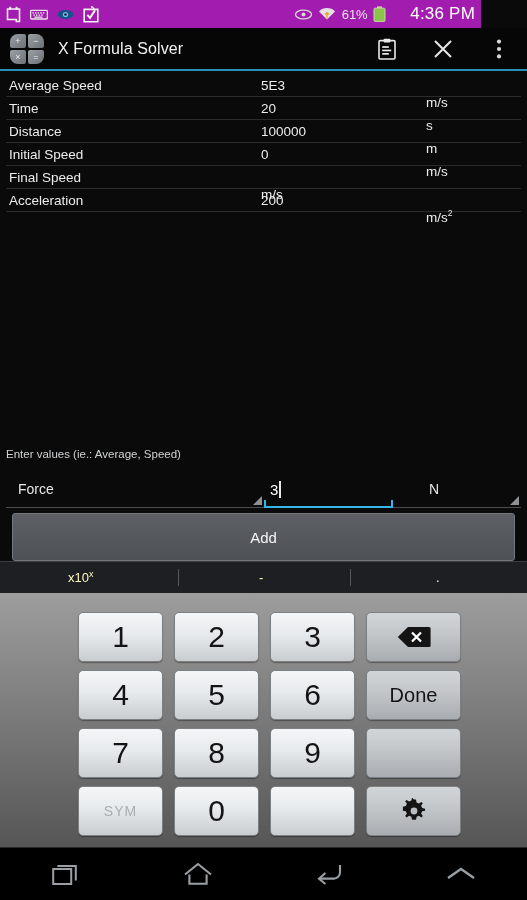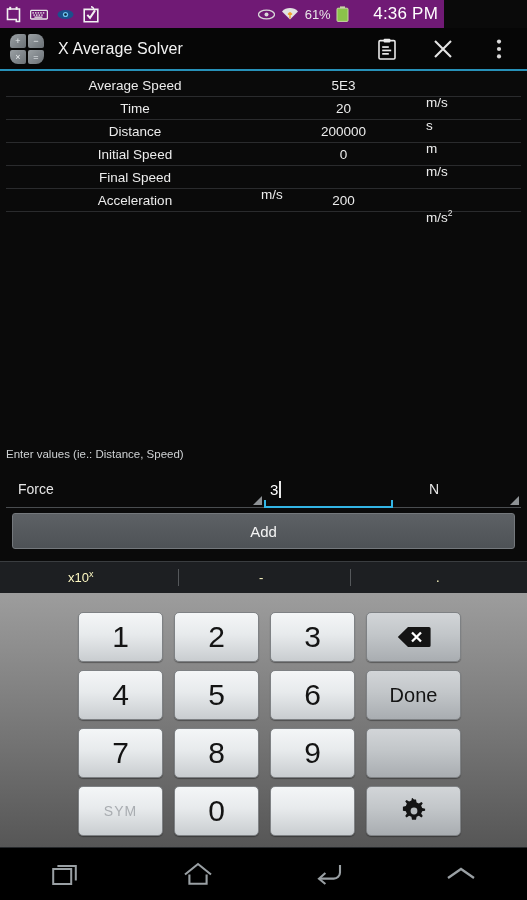--- a/index.html
+++ b/index.html
@@ -2,22 +2,22 @@
 <html><head>
 <meta charset="utf-8">
 <style>
   * { margin:0; padding:0; box-sizing:border-box; }
   html,body { width:527px; height:900px; background:#000; overflow:hidden;
     font-family:"Liberation Sans", sans-serif; -webkit-font-smoothing:antialiased; }
 
   #screen { position:relative; width:527px; height:900px; background:#0a0a0a; }
 
   
-  .statusbar { position:absolute; top:0; left:0; width:444px; height:28px;
-    background:#701a75; display:flex; align-items:center; padding:12px 6px; }
+  .statusbar { position:absolute; top:0; left:0; width:481px; height:28px;
+    background:#a21caf; display:flex; align-items:center; padding:12px 6px; }
   .sb-left { display:flex; align-items:center; gap:9px; }
   .sb-right { margin-left:auto; display:flex; align-items:center; gap:6px; }
   .sb-pct { color:#e8e8e8; font-size:13px; letter-spacing:-.2px; }
   .sb-time { color:#fff; font-size:17px; font-weight:400; letter-spacing:.2px; margin-left:18px;}
   .sb-icon { display:block; }
 
   
   .actionbar { position:absolute; top:28px; left:0; width:527px; height:42px;
     background:#060606; display:flex; align-items:center; }
   .ab-underline { position:absolute; top:69px; left:0; width:527px; height:2px;
@@ -30,21 +30,21 @@
   .app-icon i:nth-child(1){ border-radius:8px 2px 2px 2px; }
   .app-icon i:nth-child(2){ border-radius:2px 8px 2px 2px; }
   .app-icon i:nth-child(3){ border-radius:2px 2px 2px 8px; }
   .app-icon i:nth-child(4){ border-radius:2px 2px 8px 2px; }
   .ab-title { color:#f2f2f2; font-size:16px; margin-left:14px; letter-spacing:.1px; }
   .ab-actions { margin-left:auto; display:flex; align-items:center; }
   .ab-btn { width:56px; height:42px; display:flex; align-items:center; justify-content:center;
     cursor:pointer; }
 
   
-  .table { position:absolute; top:74px; left:0; width:527px;text-align:center; }
+  .table { position:absolute; top:74px; left:0; width:527px; }
   .row { position:relative; height:23px; display:flex; align-items:center;
     border-bottom:1px solid #2a2b2d; margin:0 6px; }
   .row .c-name { color:#ececec; font-size:13.5px; padding-left:3px; width:255px;
     white-space:nowrap; overflow:hidden; }
   .row .c-val { color:#ececec; font-size:13.5px; width:165px; white-space:nowrap; }
   .row .c-unit { color:#ececec; font-size:13.5px; white-space:nowrap;margin-top:32px; }
   .c-unit sup { font-size:8.5px; vertical-align:super; }
 
   
   .hintlabel { position:absolute; top:448px; left:6px; color:#cfd2d4; font-size:11.5px; }
@@ -59,21 +59,21 @@
   .sp-right .sp-label { padding-left:36px; }
   .editfield { position:relative; width:129px; height:38px; display:flex;
     align-items:center; cursor:text; }
   .editfield .ef-val { color:#fff; font-size:15px; padding-left:6px; }
   .editfield .ef-caret { width:1.5px; height:17px; background:#e8e8e8; margin-left:1px; }
   .ef-underline { position:absolute; left:0; bottom:0; width:129px; height:2px; background:#33b5e5; }
   .ef-underline:before,.ef-underline:after { content:""; position:absolute; bottom:0;
     width:2px; height:8px; background:#33b5e5; }
   .ef-underline:before { left:0; } .ef-underline:after { right:0; }
 
-  .addbtn { position:absolute; top:513px; left:12px; width:503px; height:36px;
+  .addbtn { position:absolute; top:513px; left:12px; width:503px; height:48px;
     background:linear-gradient(to bottom,#5d6165,#4e5256); border:1px solid #74787c;
     border-radius:3px; display:flex; align-items:center; justify-content:center;
     color:#f4f4f4; font-size:15px; cursor:pointer; }
 
   
   .sugstrip { position:absolute; top:561px; left:0; width:527px; height:32px;
     background:#1d1f22; border-top:1px solid #3a3d40; display:flex; align-items:center; }
   .sug { position:absolute; color:#fef9c3; font-size:13px; cursor:pointer; }
   .sug sup { font-size:9px; }
   .sugdiv { position:absolute; top:7px; width:1px; height:17px; background:#55585b; }
@@ -151,21 +151,21 @@
     </div>
   </div>
 
   <div class="actionbar">
     <div class="app-icon">
       <i>+</i>
       <i>−</i>
       <i>×</i>
       <i>=</i>
     </div>
-    <div class="ab-title">X Average Solver</div>
+    <div class="ab-title">X Formula Solver</div>
     <div class="ab-actions">
       <div class="ab-btn">
         <svg width="18" height="22" viewBox="0 0 18 22">
           <rect x="1" y="2.6" width="16" height="18.4" rx="1.2" fill="none" stroke="#eaeaea" stroke-width="1.6"></rect>
           <rect x="5.6" y="0.8" width="6.8" height="3.6" rx="1" fill="#eaeaea"></rect>
           <rect x="4.2" y="8.2" width="6.6" height="1.7" fill="#eaeaea"></rect>
           <rect x="4.2" y="11.6" width="9" height="1.7" fill="#eaeaea"></rect>
           <rect x="4.2" y="15" width="6.6" height="1.7" fill="#eaeaea"></rect>
         </svg>
       </div>
@@ -191,40 +191,40 @@
       <span class="c-val">5E3</span>
       <span class="c-unit"><span>m/s</span><sup></sup></span>
     </div>
     <div class="row">
       <span class="c-name">Time</span>
       <span class="c-val">20</span>
       <span class="c-unit"><span>s</span><sup></sup></span>
     </div>
     <div class="row">
       <span class="c-name">Distance</span>
-      <span class="c-val">200000</span>
+      <span class="c-val">100000</span>
       <span class="c-unit"><span>m</span><sup></sup></span>
     </div>
     <div class="row">
       <span class="c-name">Initial Speed</span>
       <span class="c-val">0</span>
       <span class="c-unit"><span>m/s</span><sup></sup></span>
     </div>
     <div class="row">
       <span class="c-name">Final Speed</span>
       <span class="c-unit"><span>m/s</span><sup></sup></span>
     </div>
     <div class="row">
       <span class="c-name">Acceleration</span>
       <span class="c-val">200</span>
       <span class="c-unit"><span>m/s</span><sup>2</sup></span>
     </div>
   </div>
 
-  <div class="hintlabel">Enter values (ie.: Distance, Speed)</div>
+  <div class="hintlabel">Enter values (ie.: Average, Speed)</div>
 
   <div class="inputrow">
     <div class="spinner sp-left">
       <span class="sp-label">Force</span>
       <span class="sp-tri"></span>
     </div>
     <div class="editfield">
       <span class="ef-val">3</span>
       <span class="ef-caret"></span>
       <span class="ef-underline"></span>

